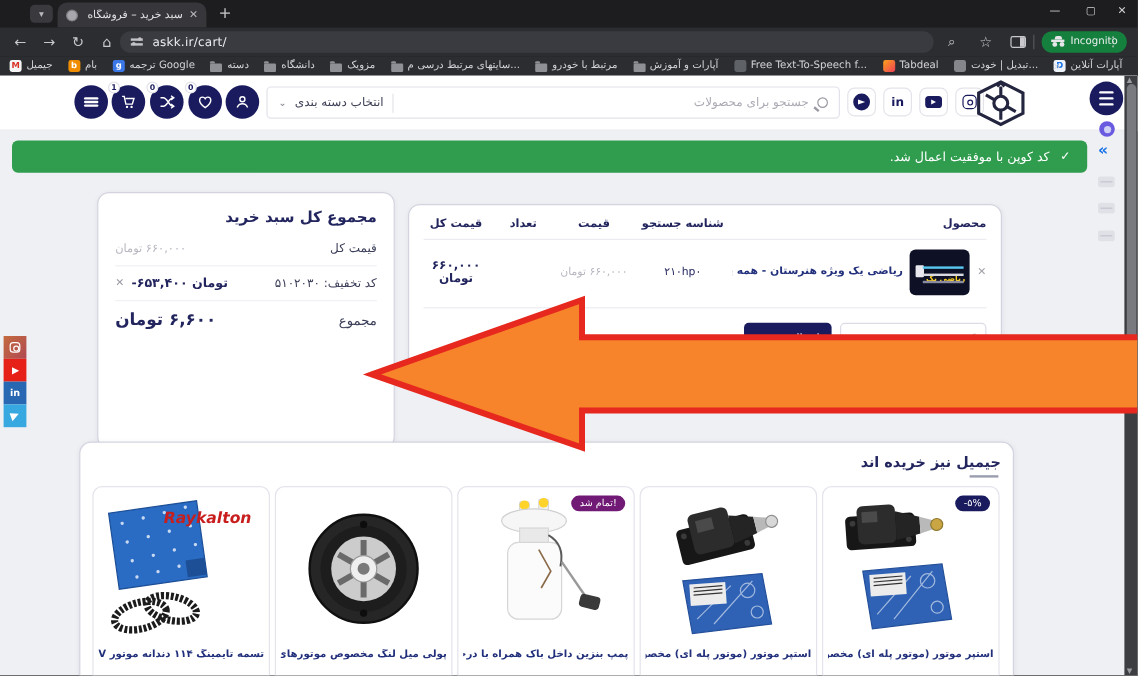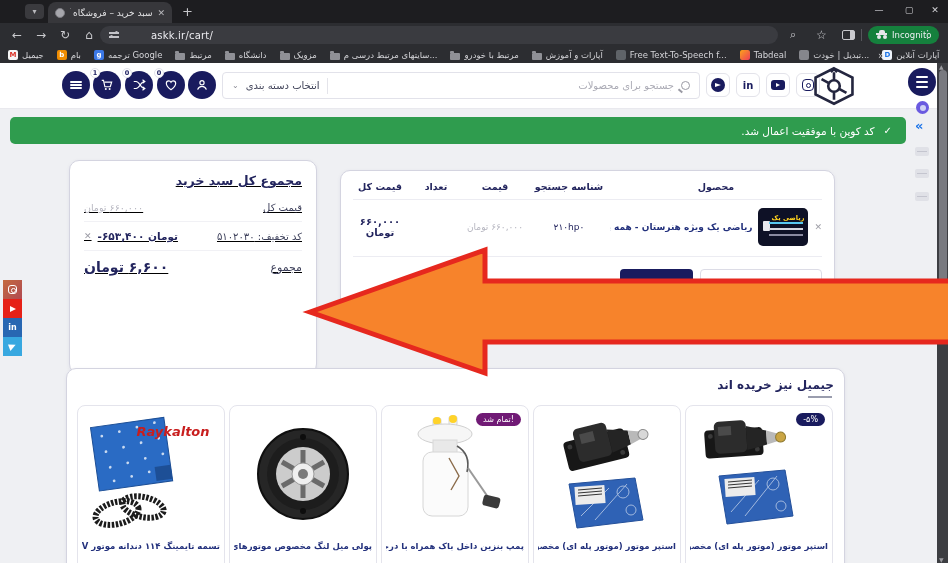--- a/index.html
+++ b/index.html
@@ -24,21 +24,21 @@
   .toolbar{position:absolute;left:0;top:23px;width:948px;height:24px;background:#2c2d31;}
   .navic{position:absolute;top:4px;width:18px;height:16px;color:#c9c9cd;font-size:12px;
     text-align:center;line-height:16px;}
   .urlpill{position:absolute;left:100px;top:3px;width:678px;height:18px;background:#3a3b40;
     border-radius:9px;display:flex;align-items:center;padding:0 9px;gap:8px;}
   .tuneicon{width:10px;height:8px;position:relative;flex:0 0 auto;}
   .tuneicon i{position:absolute;left:0;width:10px;height:1.5px;background:#c3c3c8;display:block;}
   .tuneicon i:nth-child(1){top:1px}.tuneicon i:nth-child(2){top:5px}
   .tuneicon b{position:absolute;width:3px;height:3px;border-radius:50%;background:#c3c3c8;}
   .tuneicon b:nth-child(3){left:6px;top:0}.tuneicon b:nth-child(4){left:1px;top:4px}
-  .urltext{font-size:10px;color:#ececf0;letter-spacing:.2px;margin-left:24px;}
+  .urltext{font-size:10px;color:#ececf0;letter-spacing:.2px;}
   .tb-right{position:absolute;top:4px;color:#c9c9cd;font-size:11px;line-height:16px;}
   .zoomic{left:790px}.staric{left:816px;font-size:12px;}
   .panelic{left:842px;width:13px;height:10px;border:1.4px solid #c9c9cd;border-radius:2px;position:absolute;top:7px;}
   .panelic::after{content:"";position:absolute;right:0;top:0;width:4px;height:100%;background:#c9c9cd;}
   .tbdiv{position:absolute;left:861px;top:6px;width:1px;height:12px;background:#55565b;}
   .incog{position:absolute;left:868px;top:3px;height:18px;background:#15803d;border-radius:9px;
     display:flex;align-items:center;padding:0 8px;gap:5px;}
   .spy{width:11px;height:8px;position:relative;}
   .spy i{position:absolute;left:0;top:2px;width:11px;height:1.6px;background:#e6e6ea;}
   .spy u{position:absolute;left:2.5px;top:-1px;width:6px;height:3px;background:#e6e6ea;border-radius:2px 2px 0 0;}
@@ -103,45 +103,45 @@
   .logo{position:absolute;left:810px;top:3px;}
 
   .banner{position:absolute;left:10px;top:54px;width:896px;height:27px;background:#2f9c4e;border-radius:5px;
     direction:rtl;display:flex;align-items:center;padding:0 14px;gap:9px;}
   .bcheck{color:#fff;font-size:10px;font-weight:bold;}
   .btext{color:#fff;font-size:10.5px;}
 
   .panel{position:absolute;background:#fff;border:1px solid #d4d4e0;border-radius:10px;
     box-shadow:0 1px 4px rgba(25,27,94,.06);}
   
-  .summary{left:69px;top:97px;width:248px;height:214px;direction:rtl;padding:12px 14px 10px;text-decoration:underline;}
+  .summary{left:81px;top:97px;width:248px;height:214px;direction:rtl;padding:12px 14px 10px;}
   .sumtitle{font-size:12.5px;font-weight:bold;color:#23255e;margin-bottom:6px;}
   .sumrow{display:flex;justify-content:space-between;align-items:center;padding:8px 0;border-bottom:1px solid #f1f1f5;}
   .sumrow:last-of-type{border-bottom:0;}
   .slabel{font-size:10px;color:#3a3d58;}
   .sval-muted{font-size:9.5px;color:#b6b6c0;}
   .sval-disc{display:flex;align-items:center;gap:6px;direction:ltr;}
   .xrm{color:#9a9aa4;font-size:9px;}
   .dval{font-size:10.5px;font-weight:bold;color:#23255e;}
   .sumlabel-big{font-size:11px;color:#3a3d58;}
   .sumval-big{font-size:14px;font-weight:bold;color:#23255e;}
   .checkout{margin-top:9px;width:100%;height:24px;background:#191b5e;color:#fff;border:0;border-radius:6px;
     font-size:10.5px;font-family:"DejaVu Sans","Liberation Sans",sans-serif;}
 
   
   .carttable{left:340px;top:107px;width:495px;height:150px;direction:rtl;padding:10px 12px;}
   .trow{display:grid;grid-template-columns:212px 82px 66px 52px 60px;align-items:center;}
   .thead div{font-size:9.5px;font-weight:bold;color:#23255e;text-align:center;padding-bottom:7px;}
-  .thead .h-product{text-align:center;}
+  .thead .h-product{text-align:right;}
   .thead{border-bottom:1px solid #ececf2;}
   .tbody{padding:8px 0 10px;border-bottom:1px solid #ececf2;}
   .prodcell{display:flex;align-items:center;gap:6px;}
   .rmx{color:#a0a0a8;font-size:9px;flex:0 0 auto;}
   .thumb{width:50px;height:38px;border-radius:5px;background:#0e1126;flex:0 0 auto;position:relative;overflow:hidden;}
-  .thumbtxt{position:absolute;right:4px;top:6px;color:#ffd21e;font-size:6.5px;font-weight:bold;}
+  .thumbtxt{position:absolute;right:4px;top:20px;color:#ffd21e;font-size:6.5px;font-weight:bold;}
   .thumb::after{content:"";position:absolute;right:5px;top:14px;width:34px;height:2px;background:#58c8f0;
     box-shadow:0 6px 0 #d8d8e0,0 12px 0 #8a8aa0;}
   .thumb i{position:absolute;left:5px;top:13px;width:7px;height:10px;background:#e8e8ee;border-radius:1px;}
   .pname{font-size:9px;font-weight:bold;color:#22307c;white-space:nowrap;overflow:hidden;}
   .cellc{text-align:center;font-size:9px;color:#23255e;}
   .cell-price{color:#b6b6c0;}
   .cell-total{font-size:10px;font-weight:bold;}
   .couponrow{margin-top:12px;display:flex;direction:rtl;align-items:center;gap:7px;}
   .couponinput{width:122px;height:26px;border:1px solid #dcdce6;border-radius:4px;direction:rtl;
     padding:0 8px;font-size:9.5px;outline:0;font-family:"DejaVu Sans","Liberation Sans",sans-serif;}
@@ -250,21 +250,21 @@
     <a class="bm">
         <span class="bi bam">b</span>
         <span class="bl">بام</span>
       </a>
     <a class="bm">
         <span class="bi translate">g</span>
         <span class="bl">ترجمه Google</span>
       </a>
     <a class="bm">
         <span class="bi folder"></span>
-        <span class="bl">مرتبط</span>
+        <span class="bl">دسته</span>
       </a>
     <a class="bm">
         <span class="bi folder"></span>
         <span class="bl">دانشگاه</span>
       </a>
     <a class="bm">
         <span class="bi folder"></span>
         <span class="bl">مزویک</span>
       </a>
     <a class="bm">

